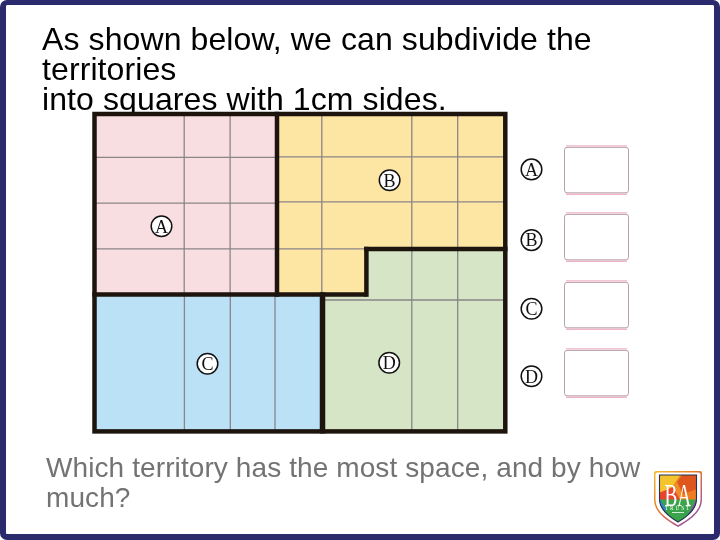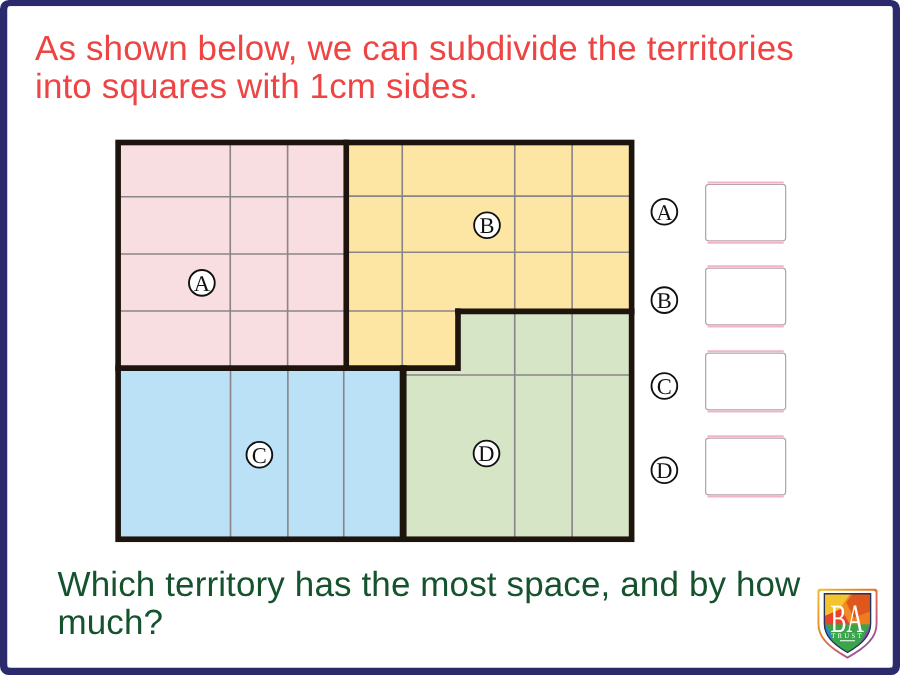--- a/index.html
+++ b/index.html
@@ -1,22 +1,22 @@
 <!DOCTYPE html>
 <html><head>
 <meta charset="utf-8">
 <style>
   html,body{margin:0;padding:0;}
   body{width:720px;height:540px;position:relative;background:#fff;overflow:hidden;
        font-family:"Liberation Sans", sans-serif;}
   .frame{position:absolute;left:0;top:0;width:720px;height:540px;box-sizing:border-box;
          border:6px solid #2b2a6d;border-top-width:5px;border-radius:7px;}
   .frame .inner{position:absolute;inset:0;border-radius:3px;background:#fff;}
-  .toptext{position:absolute;left:28px;top:24px;font-size:28px;line-height:30px;letter-spacing:.1px;color:#ef4444;}
-  .bottext{position:absolute;left:46px;top:453px;font-size:28px;line-height:30px;letter-spacing:.1px;color:#14532d;}
+  .toptext{position:absolute;left:42px;top:24px;font-size:32px;line-height:30px;letter-spacing:.1px;color:#000000;}
+  .bottext{position:absolute;left:46px;top:453px;font-size:28px;line-height:30px;letter-spacing:.1px;color:#737373;}
   svg{position:absolute;left:0;top:0;}
 </style>
 </head>
 <body>
 <div class="frame">
     <div class="inner"></div>
   </div>
 <div class="toptext">As shown below, we can subdivide the territories<br>into squares with 1cm sides.</div>
 
 <svg width="720" height="540" viewBox="0 0 720 540">

